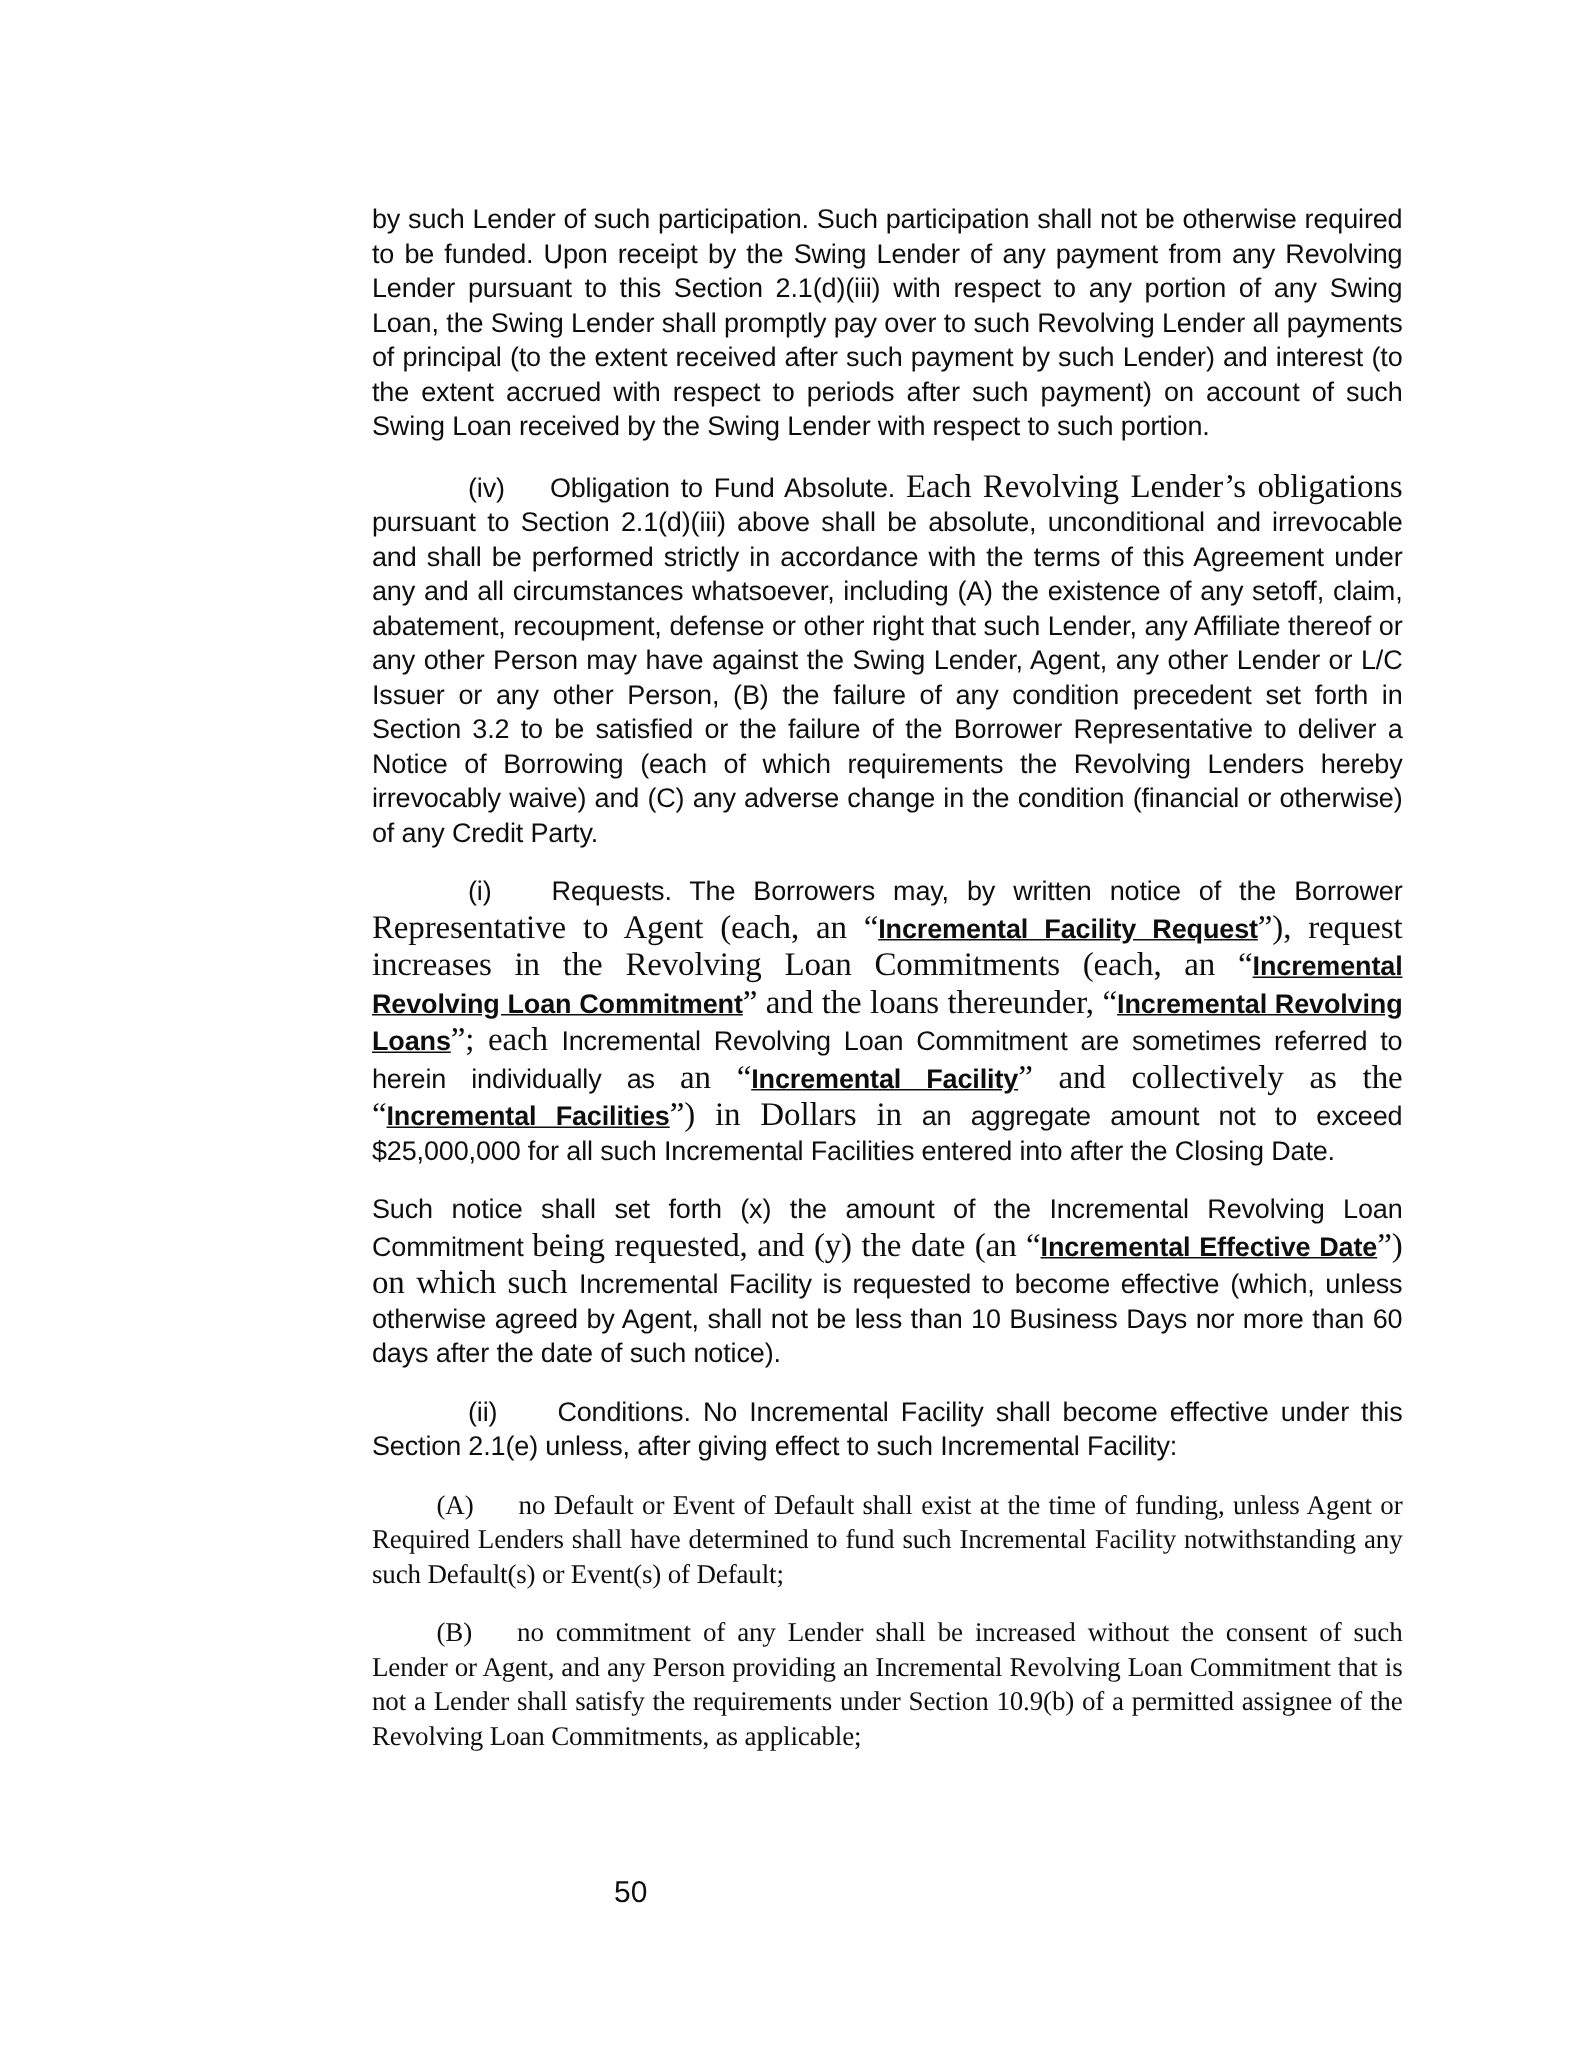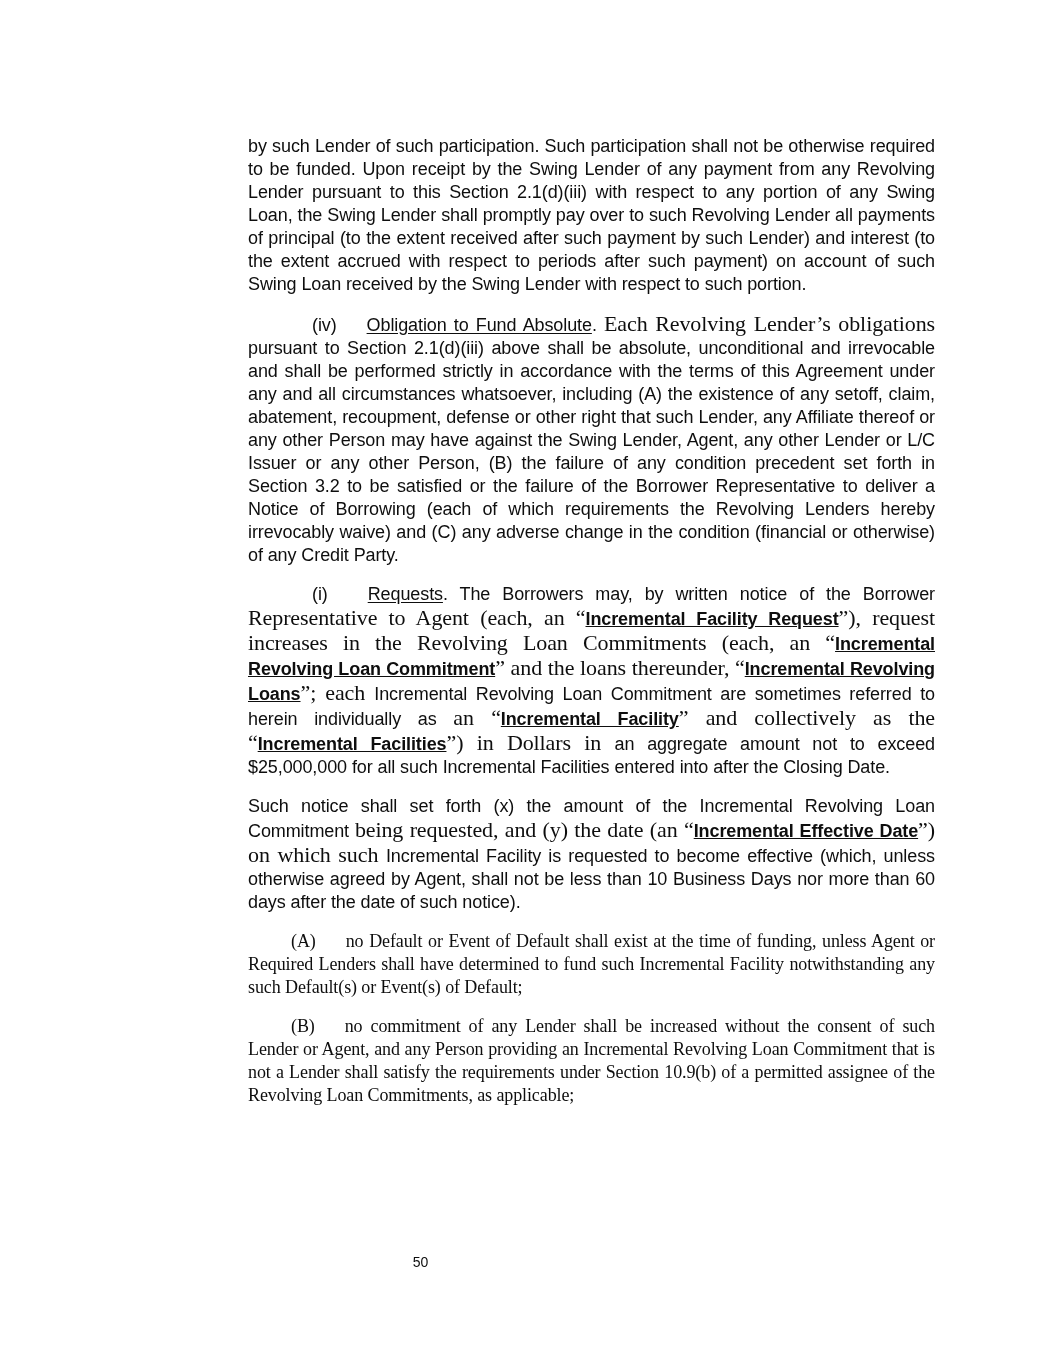--- a/index.html
+++ b/index.html
@@ -24,45 +24,46 @@
   }
   
   .layout-block   { margin-left: 63px; }               
   .layout-hang    { text-indent: 64px; }               
   .layout-sub     { margin-left: 63px; text-indent: 43px; font-family: Liberation Serif, serif; } 
   .layout-section { margin-left: -8px; }               
   .layout-flush   { }                                  
   .gap-lg         { margin-top: 14px; }                
   
   .r-b  { font-weight: 700; text-decoration: underline; }
-  .r-u  { text-decoration: underline; text-underline-offset: 2px; }
+  .r-u  { text-underline-offset: 2px; }
   .r-sf { font-family: Liberation Serif, serif; font-size: 22px; }
   .r-tab    { display: inline-block; width: 30px; }
   .r-tab-md { display: inline-block; width: 40px; }
   .r-tab-lg { display: inline-block; width: 47px; }
   .footer {
     position: absolute;
     top: 1251px;
     left: 0;
     width: 841px;
     text-align: center;
-    font-size: 14px;
+    font-size: 20px;
     line-height: 23px;
     color: #0e0e0e;
   }
 </style>
 </head>
 <body>
 
 <div class="text-area">
   <div>
       <p class="para layout-block"><span>by such Lender of such participation.  Such participation shall not be otherwise required to be funded.  Upon receipt by the Swing Lender of any payment from any Revolving Lender pursuant to this Section 2.1(d)(iii) with respect to any portion of any Swing Loan, the Swing Lender shall promptly pay over to such Revolving Lender all payments of principal (to the extent received after such payment by such Lender) and interest (to the extent accrued with respect to periods after such payment) on account of such Swing Loan received by the Swing Lender with respect to such portion.</span></p>
       <p class="para layout-hang"><span>(iv)</span><span class="r-tab"></span><span class="r-u">Obligation to Fund Absolute</span><span>.  </span><span class="r-sf">Each Revolving Lender’s obligations </span><span>pursuant to Section 2.1(d)(iii) above shall be absolute, unconditional and irrevocable and shall be performed strictly in accordance with the terms of this Agreement under any and all circumstances whatsoever, including (A) the existence of any setoff, claim, abatement, recoupment, defense or other right that such Lender, any Affiliate thereof or any other Person may have against the Swing Lender, Agent, any other Lender or L/C Issuer or any other Person, (B) the failure of any condition precedent set forth in Section 3.2 to be satisfied or the failure of the Borrower Representative to deliver a Notice of Borrowing (each of which requirements the Revolving Lenders hereby irrevocably waive) and (C) any adverse change in the condition (financial or otherwise) of any Credit Party.</span></p>
       <p class="para layout-hang"><span>(i)</span><span class="r-tab-md"></span><span class="r-u">Requests</span><span>.  The Borrowers may, by written notice of the Borrower </span><span class="r-sf">Representative to Agent (each, an “</span><span class="r-b">Incremental Facility Request</span><span class="r-sf">”), request increases in the Revolving Loan Commitments (each, an “</span><span class="r-b">Incremental Revolving Loan Commitment</span><span class="r-sf">” and the loans thereunder, “</span><span class="r-b">Incremental Revolving Loans</span><span class="r-sf">”; each </span><span>Incremental Revolving Loan Commitment are sometimes referred to herein individually as </span><span class="r-sf">an “</span><span class="r-b">Incremental Facility</span><span class="r-sf">” and collectively as the “</span><span class="r-b">Incremental Facilities</span><span class="r-sf">”) in Dollars in </span><span>an aggregate amount not to exceed $25,000,000 for all such Incremental Facilities entered into after the Closing Date.</span></p>
       <p class="para layout-flush gap-lg"><span>Such notice shall set forth (x) the amount of the Incremental Revolving Loan Commitment </span><span class="r-sf">being requested, and (y) the date (an “</span><span class="r-b">Incremental Effective Date</span><span class="r-sf">”) on which such </span><span>Incremental Facility is requested to become effective (which, unless otherwise agreed by Agent, shall not be less than 10 Business Days nor more than 60 days after the date of such notice).</span></p>
+      <p class="para layout-hang"><span>(ii)</span><span class="r-tab-md"></span><span class="r-u">Conditions</span><span>.  No Incremental Facility shall become effective under this Section 2.1(e) unless, after giving effect to such Incremental Facility:</span></p>
       <p class="para layout-sub"><span>(A)</span><span class="r-tab"></span><span>no Default or Event of Default shall exist at the time of funding, unless Agent or Required Lenders shall have determined to fund such Incremental Facility notwithstanding any such Default(s) or Event(s) of Default;</span></p>
       <p class="para layout-sub"><span>(B)</span><span class="r-tab"></span><span>no commitment of any Lender shall be increased without the consent of such Lender or Agent, and any Person providing an Incremental Revolving Loan Commitment that is not a Lender shall satisfy the requirements under Section 10.9(b) of a permitted assignee of the Revolving Loan Commitments, as applicable;</span></p>
     </div>
 </div>
 
 <div class="footer">
   <span>50</span>
 </div>
 
 </body></html>

